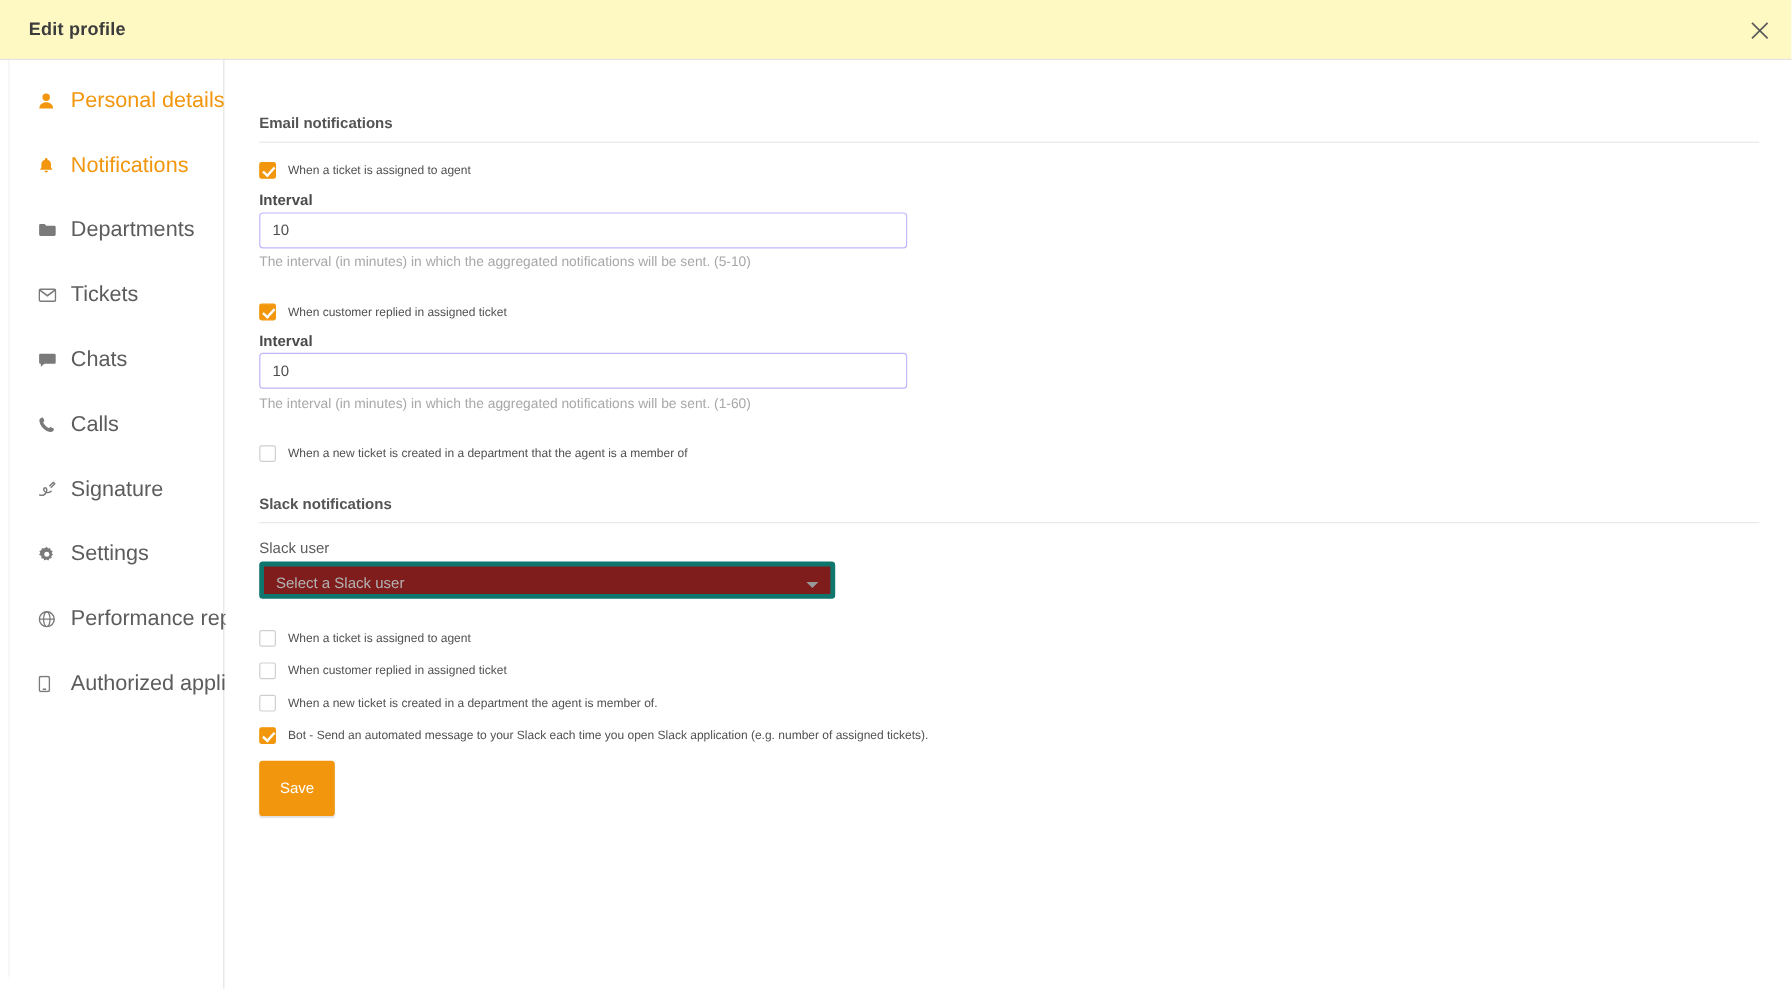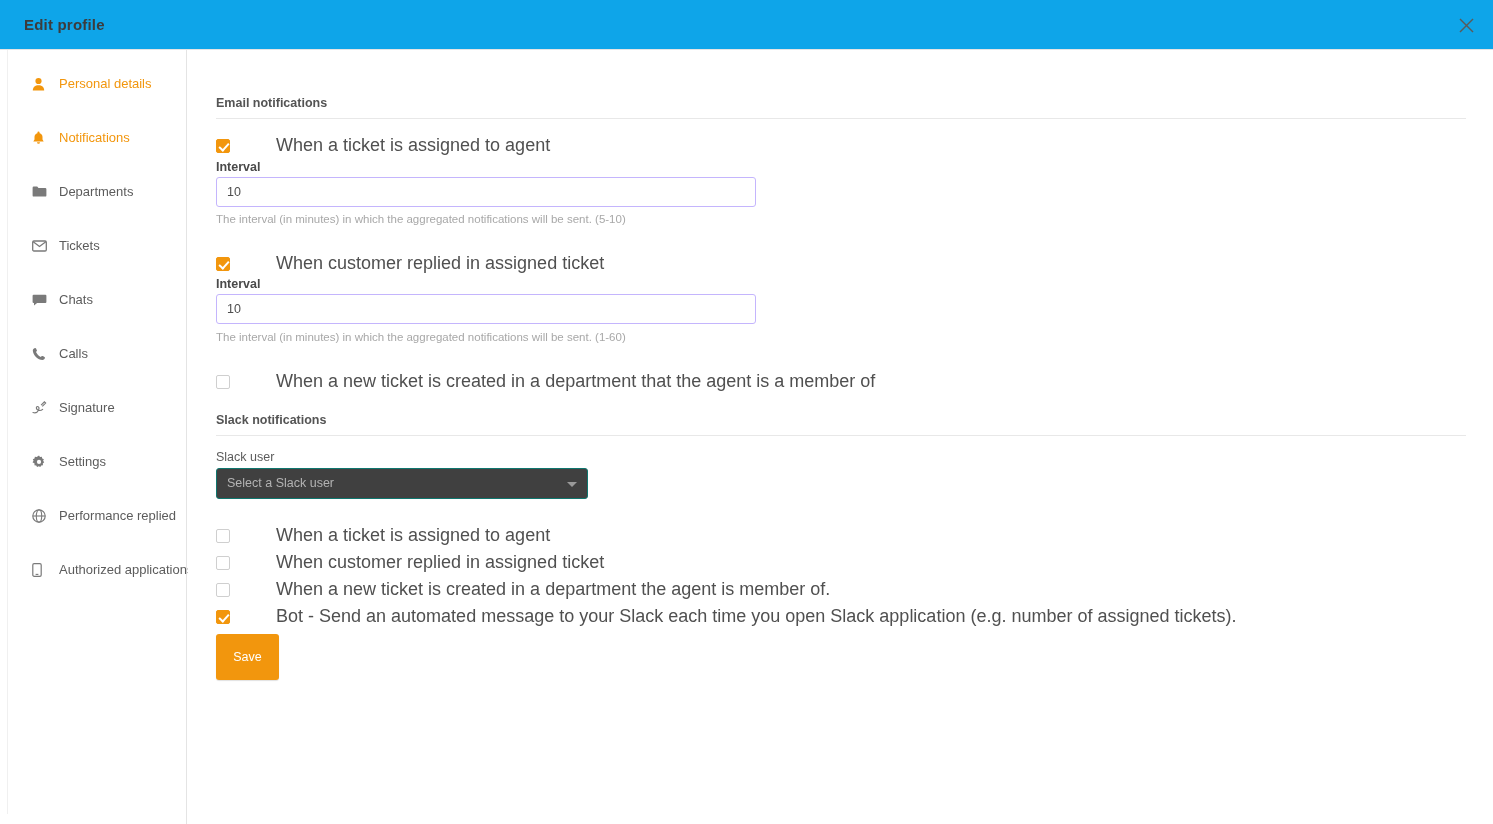--- a/index.html
+++ b/index.html
@@ -20,21 +20,21 @@
     height: 824px;
     background: #ffffff;
   }
 
   
   .header {
     position: absolute;
     top: 0; left: 0;
     width: 1493px;
     height: 50px;
-    background: #0ea5e9;
+    background: #fef9c3;
     border-bottom: 1px solid #e4e4e4;
   }
   .header-title {
     position: absolute;
     left: 24px;
     top: 16px;
     font-size: 15px;
     color: #3c3c3c;
     font-weight: bold;
     letter-spacing: 0.2px;
@@ -74,21 +74,21 @@
     background: #ffffff;
     border-right: 1px solid #e4e4e4;
     padding-top: 20px;
   }
   .nav-item {
     position: relative;
     height: 27px;
     display: flex;
     align-items: center;
     padding-left: 24px;
-    font-size: 13px;
+    font-size: 18px;
     color: #5c5c5c;
     cursor: pointer;
     white-space: nowrap;
   }
   .nav-item .nav-icon {
     width: 18px;
     height: 16px;
     margin-right: 9px;
     display: flex;
     align-items: center;
@@ -148,25 +148,24 @@
     position: absolute;
     left: 4px;
     top: 1px;
     width: 4px;
     height: 8px;
     border: solid #ffffff;
     border-width: 0 2px 2px 0;
     transform: rotate(42deg);
   }
   .chk-label {
-    font-size: 18px;
+    font-size: 10px;
     color: #505050;
     white-space: nowrap;
     cursor: default;
-    margin-left: 36px;
   }
 
   .field-label {
     position: absolute;
     font-size: 12.5px;
     font-weight: bold;
     color: #4a4a4a;
   }
   .field-label.plain { font-weight: normal; color: #5c5c5c; }
 
@@ -183,25 +182,25 @@
     outline: none;
   }
   .help-text {
     position: absolute;
     font-size: 11.5px;
     color: #a8a8a8;
   }
 
   .select-wrap {
     position: absolute;
-    width: 372px;
+    width: 480px;
     height: 31px;
-    border: 1px solid #0f766e;
+    border: 4px solid #0f766e;
     border-radius: 3px;
-    background: #404040;
+    background: #7f1d1d;
     cursor: pointer;
   }
   .select-placeholder {
     position: absolute;
     left: 10px;
     top: 7px;
     font-size: 12.5px;
     color: #b3b3b3;
   }
   .select-arrow {

